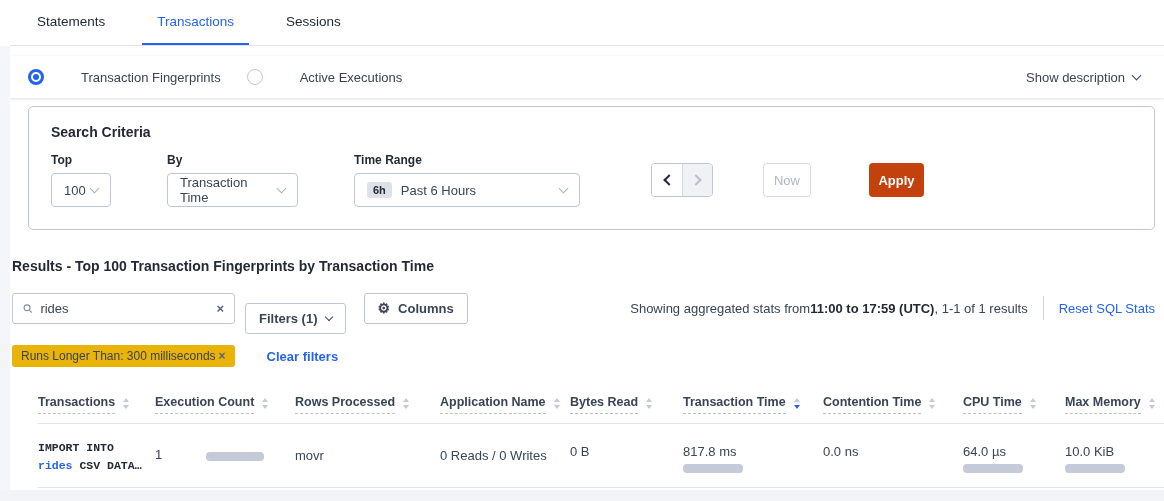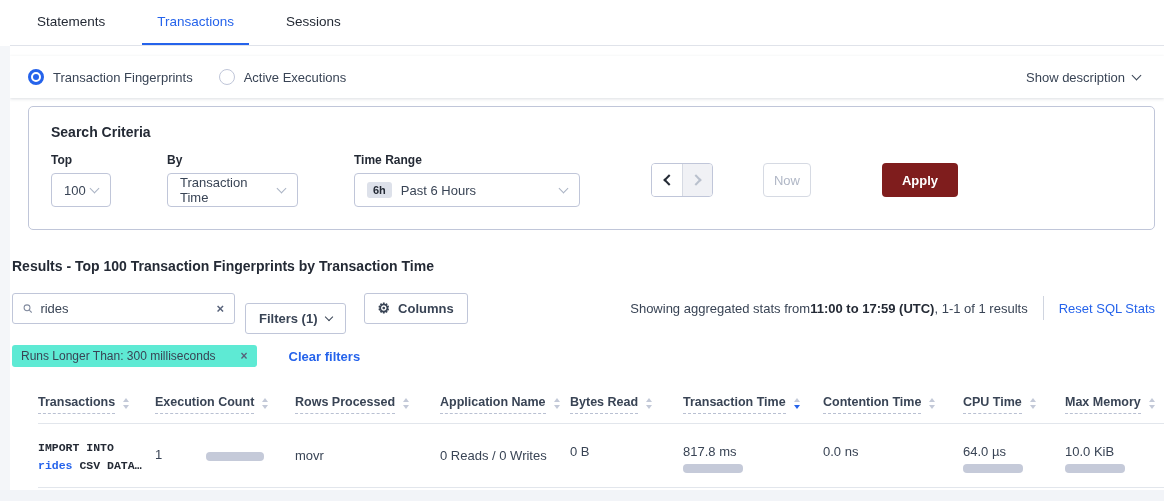--- a/index.html
+++ b/index.html
@@ -11,21 +11,21 @@
   
   .tabbar { margin-left:10px; height:46px; display:flex; align-items:stretch;
     border-bottom:1px solid #e0e3ea; padding-left:12px; }
   .tab { display:flex; align-items:center; padding:0 15px; margin-right:22px; cursor:pointer;
     font-size:13.5px; color:#242a35; border-bottom:2.5px solid transparent; }
   .tab.active { color:#2563eb; border-bottom-color:#2563eb; font-weight:400; }
 
   
   .radio-card { margin:10px 0 0 10px; width:1154px; height:42px; background:#fff;
     box-shadow:0 1px 3px rgba(63,74,97,.18); display:flex; align-items:center; padding:0 24px 0 18px; }
-  .radio-opt { display:flex; align-items:center; margin-right:26px; cursor:pointer; }
+  .radio-opt { display:flex; align-items:center; margin-right:26px; cursor:pointer;gap:28px; }
   .radio-dot { width:16px; height:16px; border-radius:50%; margin-right:9px; position:relative; }
   .radio-dot.on { border:3px solid #2563eb; }
   .radio-dot.on::after { content:""; position:absolute; left:2px; top:2px; width:6px; height:6px;
     border-radius:50%; background:#2563eb; }
   .radio-dot.off { border:1px solid #c0c6d9; }
   .show-desc { margin-left:auto; display:flex; align-items:center; gap:8px; color:#394455; cursor:pointer; }
 
   .chev { display:inline-block; width:7px; height:7px; border-right:1.6px solid currentColor;
     border-bottom:1.6px solid currentColor; transform:rotate(45deg); margin-top:-3px; }
 
@@ -46,22 +46,22 @@
     border-radius:3px; padding:2px 6px; margin-right:9px; }
   .pager { display:flex; margin-left:15px; border:1px solid #c0c6d9; border-radius:4px; overflow:hidden; height:34px; }
   .pager-btn { width:30px; display:flex; align-items:center; justify-content:center; background:#fff; cursor:pointer; }
   .pager-btn.disabled { background:#f0f1f5; cursor:default; border-left:1px solid #d6dae3; }
   .chev-left { width:8px; height:8px; border-left:2px solid #242a35; border-bottom:2px solid #242a35;
     transform:rotate(45deg); margin-left:3px; }
   .chev-right { width:8px; height:8px; border-right:2px solid #b9c0cd; border-top:2px solid #b9c0cd;
     transform:rotate(45deg); margin-right:3px; }
   .now-btn { margin-left:10px; height:34px; width:48px; border:1px solid #d6dae3; border-radius:4px;
     background:#fff; color:#b0b7c6; font-size:13px; display:flex; align-items:center; justify-content:center; }
-  .apply-btn { margin-left:31px; height:34px; width:76px; border:none; border-radius:4px;
-    background:#7f1d1d; color:#fff; font-size:13px; font-weight:700; display:flex;
+  .apply-btn { margin-left:18px; height:34px; width:55px; border:none; border-radius:4px;
+    background:#c2410c; color:#fff; font-size:13px; font-weight:700; display:flex;
     align-items:center; justify-content:center; cursor:pointer; }
 
   
   .results-title { margin:28px 0 0 12px; font-size:14px; font-weight:700; color:#242a35; }
   .controls-row { margin:18px 9px 0 12px; display:flex; align-items:center; height:32px; }
   .search-box { width:223px; height:31px; border:1px solid #c0c6d9; border-radius:3px;
     display:flex; align-items:center; padding:0 10px; background:#fff; }
   .search-box input { border:none; outline:none; flex:1; font-family:inherit; font-size:13px;
     color:#394455; margin-left:8px; background:transparent; }
   .clear-x { color:#57627a; font-size:13px; font-weight:700; cursor:pointer; line-height:1; }
@@ -71,22 +71,22 @@
   .filters-btn { margin-left:10px;margin-top:20px; }
   .columns-btn { margin-left:18px; }
   .gear { font-size:14px; color:#394455; line-height:1; }
   .stats-line { margin-left:auto; display:flex; align-items:center;text-align:right; }
   .stats-line b { color:#242a35; }
   .vdivider { width:1px; height:24px; background:#d0d5e0; margin:0 15px; }
   .link { color:#2563eb; cursor:pointer; }
   .reset-link { font-weight:400; }
 
   .chip-row { margin:21px 0 0 12px; display:flex; align-items:center; }
-  .chip { background:#5eead4; border-radius:3px; padding:4px 9px; font-size:12px; color:#394455;
-    display:flex; align-items:center; gap:25px; }
+  .chip { background:#eab308; border-radius:3px; padding:4px 9px; font-size:12px; color:#394455;
+    display:flex; align-items:center; gap:3px; }
   .chip .clear-x { font-size:12px; }
   .clear-filters { margin-left:32px; font-weight:600; }
 
   
   .tbl { margin:19px 0 0 12px; padding-left:26px; }
   .tr-grid { display:grid;
     grid-template-columns:117px 140px 145px 130px 113px 140px 140px 102px 99px; }
   .thead { padding:9px 0 9px; border-bottom:1px solid #e2e6ec; }
   .th { display:flex; align-items:flex-start; font-size:12.5px; font-weight:700; color:#394455; }
   .th-label { border-bottom:1px dashed #b9c0d2; padding-bottom:4px; cursor:default; }

